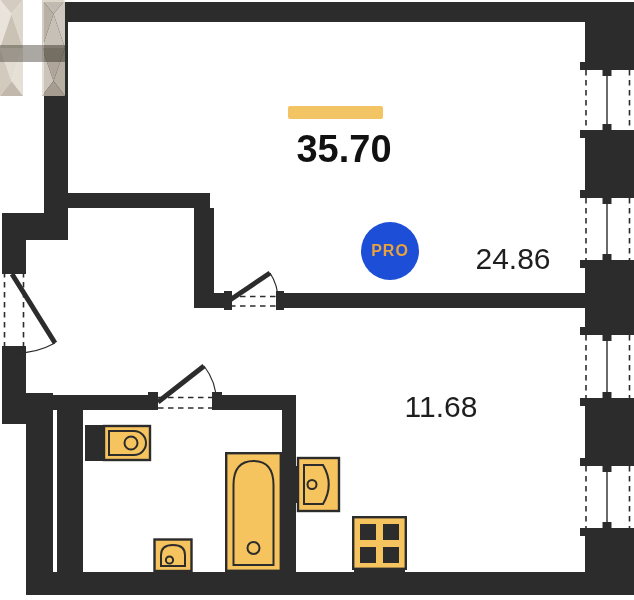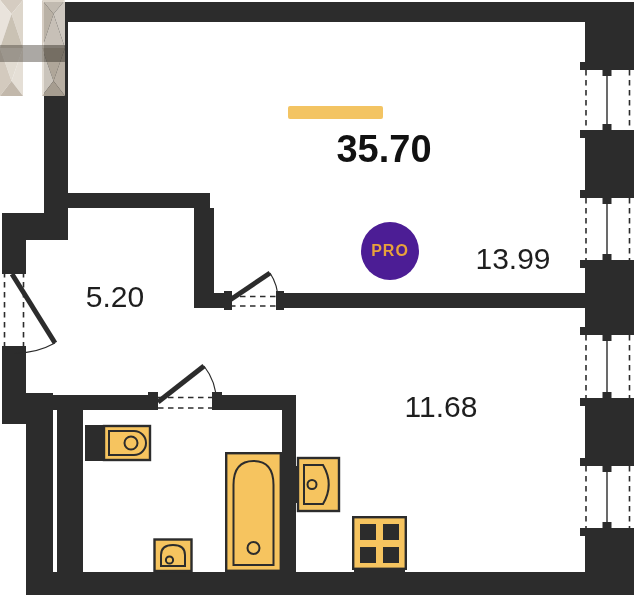--- a/index.html
+++ b/index.html
@@ -12,28 +12,28 @@
   .fix{fill:#f6c45f;stroke:#2c2c2c;stroke-width:2.4;}
   .fixline{fill:none;stroke:#2c2c2c;stroke-width:2;}
   .dash{stroke:#2c2c2c;stroke-width:1.6;stroke-dasharray:5.5 4.5;fill:none;}
   .thin{stroke:#2c2c2c;stroke-width:1.4;fill:none;}
   .leaf{stroke:#2c2c2c;stroke-width:5;fill:none;}
   .arc{stroke:#2c2c2c;stroke-width:1.2;fill:none;}
   .lbl{
     position:absolute;transform:translate(-50%,-50%);
     font-size:30px;color:#1e1e1e;white-space:nowrap;line-height:1;
   }
-  .lbl.total{font-size:38px;font-weight:700;color:#111;margin-left:40px;}
+  .lbl.total{font-size:38px;font-weight:700;color:#111;}
   .accent-bar{
     position:absolute;left:288px;top:106px;width:95px;height:13px;
     border-radius:2px;background:#f3c463;
   }
   .badge{
     position:absolute;left:361px;top:222px;width:58px;height:58px;border-radius:50%;
-    background:#4c1d95;display:flex;align-items:center;justify-content:center;
+    background:#1d4ed8;display:flex;align-items:center;justify-content:center;
     font-size:16px;font-weight:700;letter-spacing:1px;color:#e8a23b;
   }
   .wm{position:absolute;left:283px;top:243px;opacity:.87;}
 </style>
 </head>
 <body>
 
 <div id="plan">
 
   <svg width="634" height="600" viewBox="0 0 634 600">
@@ -177,17 +177,16 @@
     </g>
     <rect x="0" y="45" width="65" height="17" fill="rgba(62,55,45,0.5)"></rect>
   </svg>
 
   <div class="badge">
     <span>PRO</span>
   </div>
 
   <div class="accent-bar"></div>
   <div class="lbl total" style="left:344px;top:149px;">35.70</div>
-  <div class="lbl" style="left:513px;top:259px;">13.99</div>
-  <div class="lbl" style="left:115px;top:297px;">5.20</div>
+  <div class="lbl" style="left:513px;top:259px;">24.86</div>
   <div class="lbl" style="left:441px;top:407px;">11.68</div>
 
 </div>
 
 </body></html>

